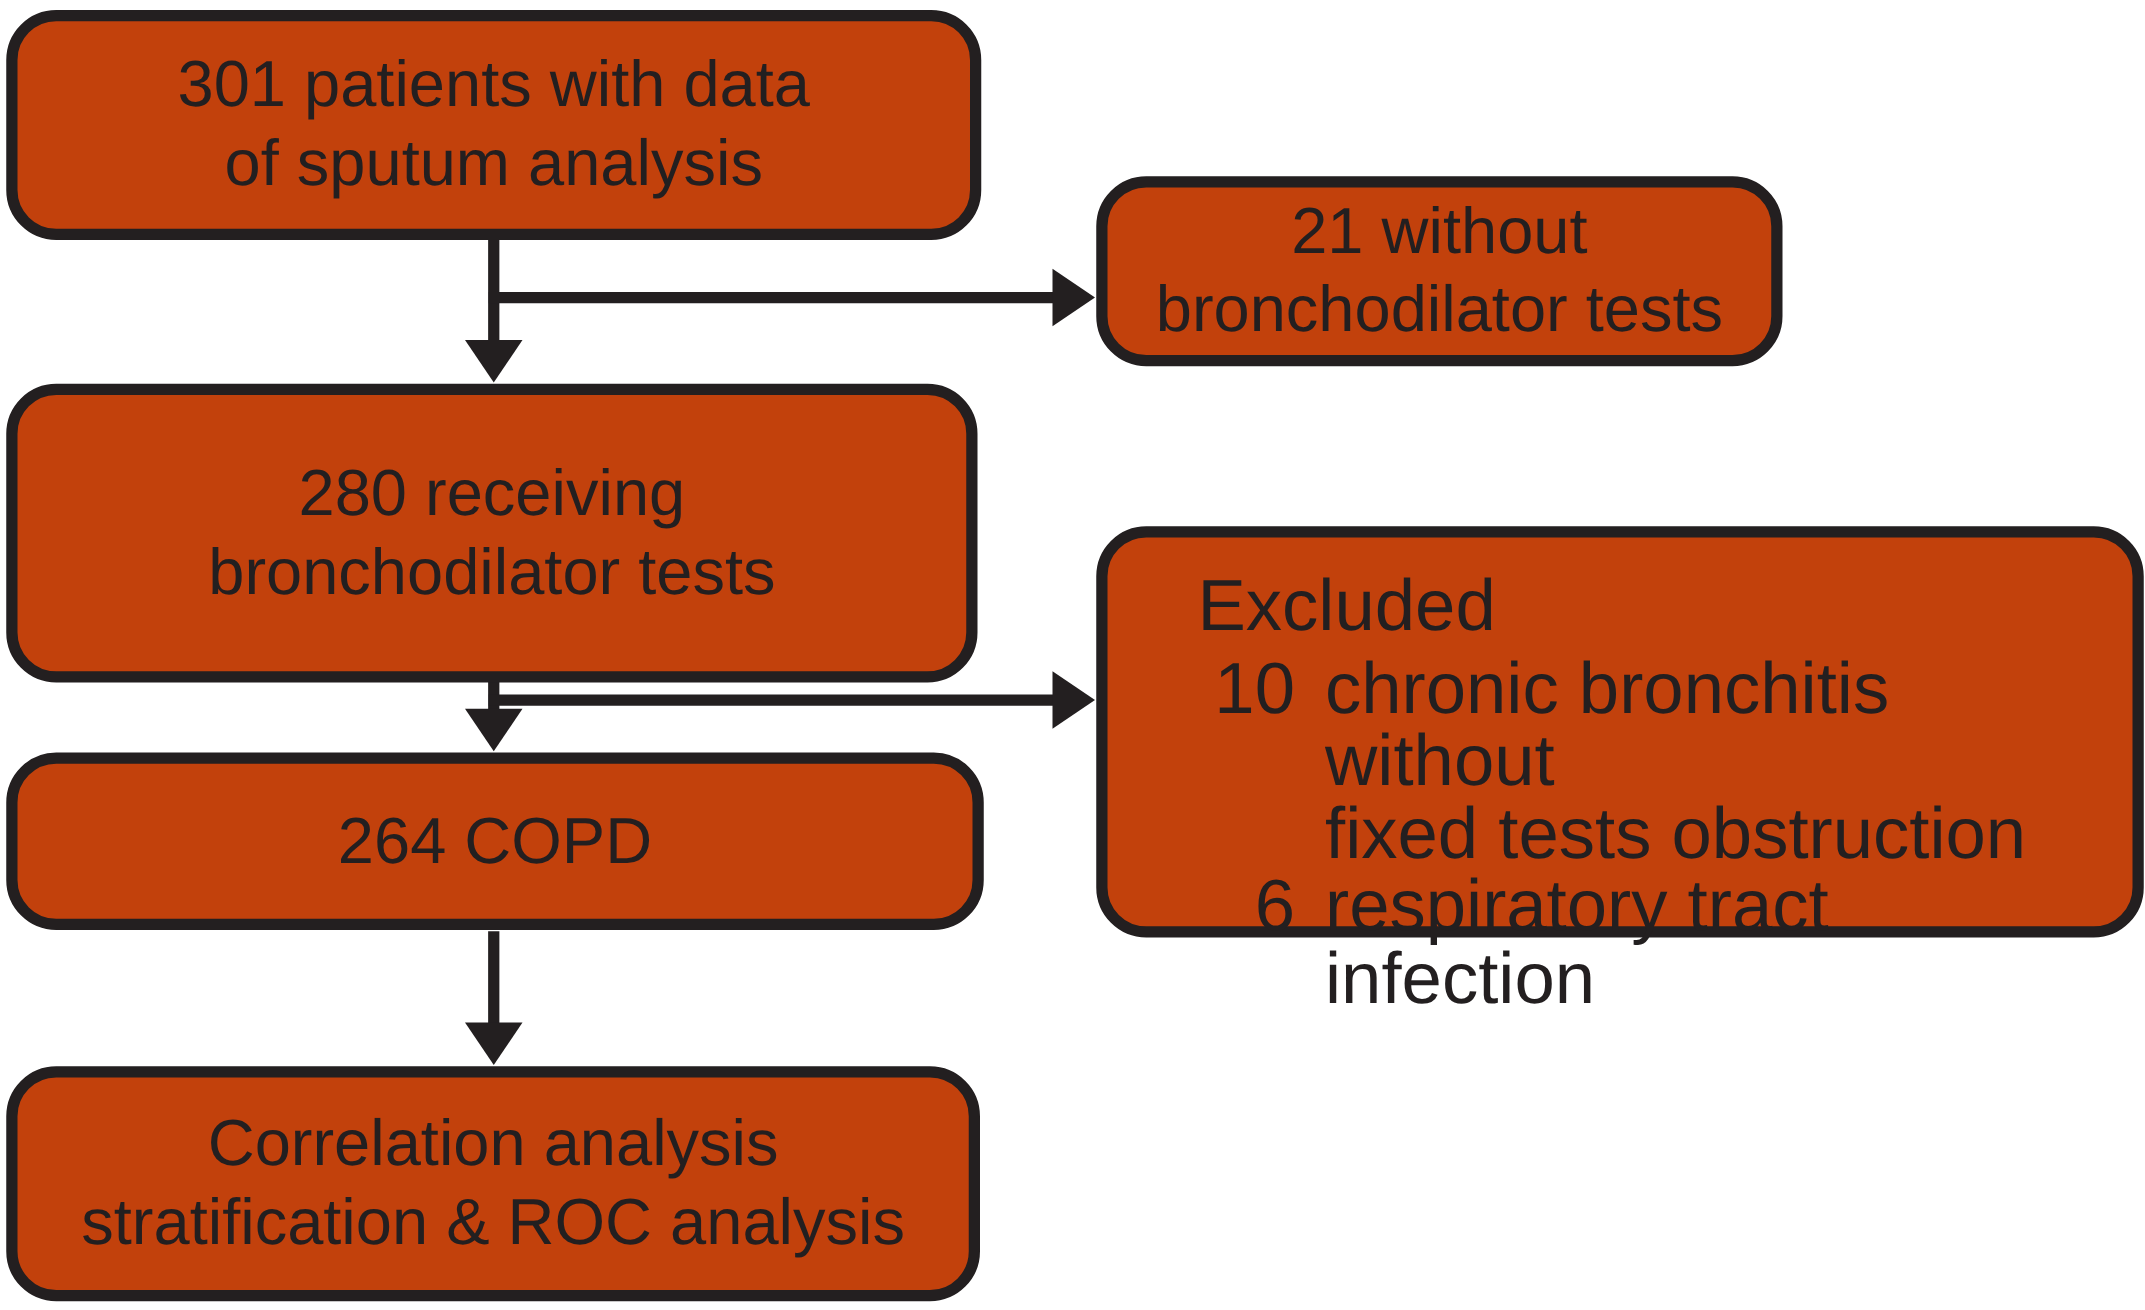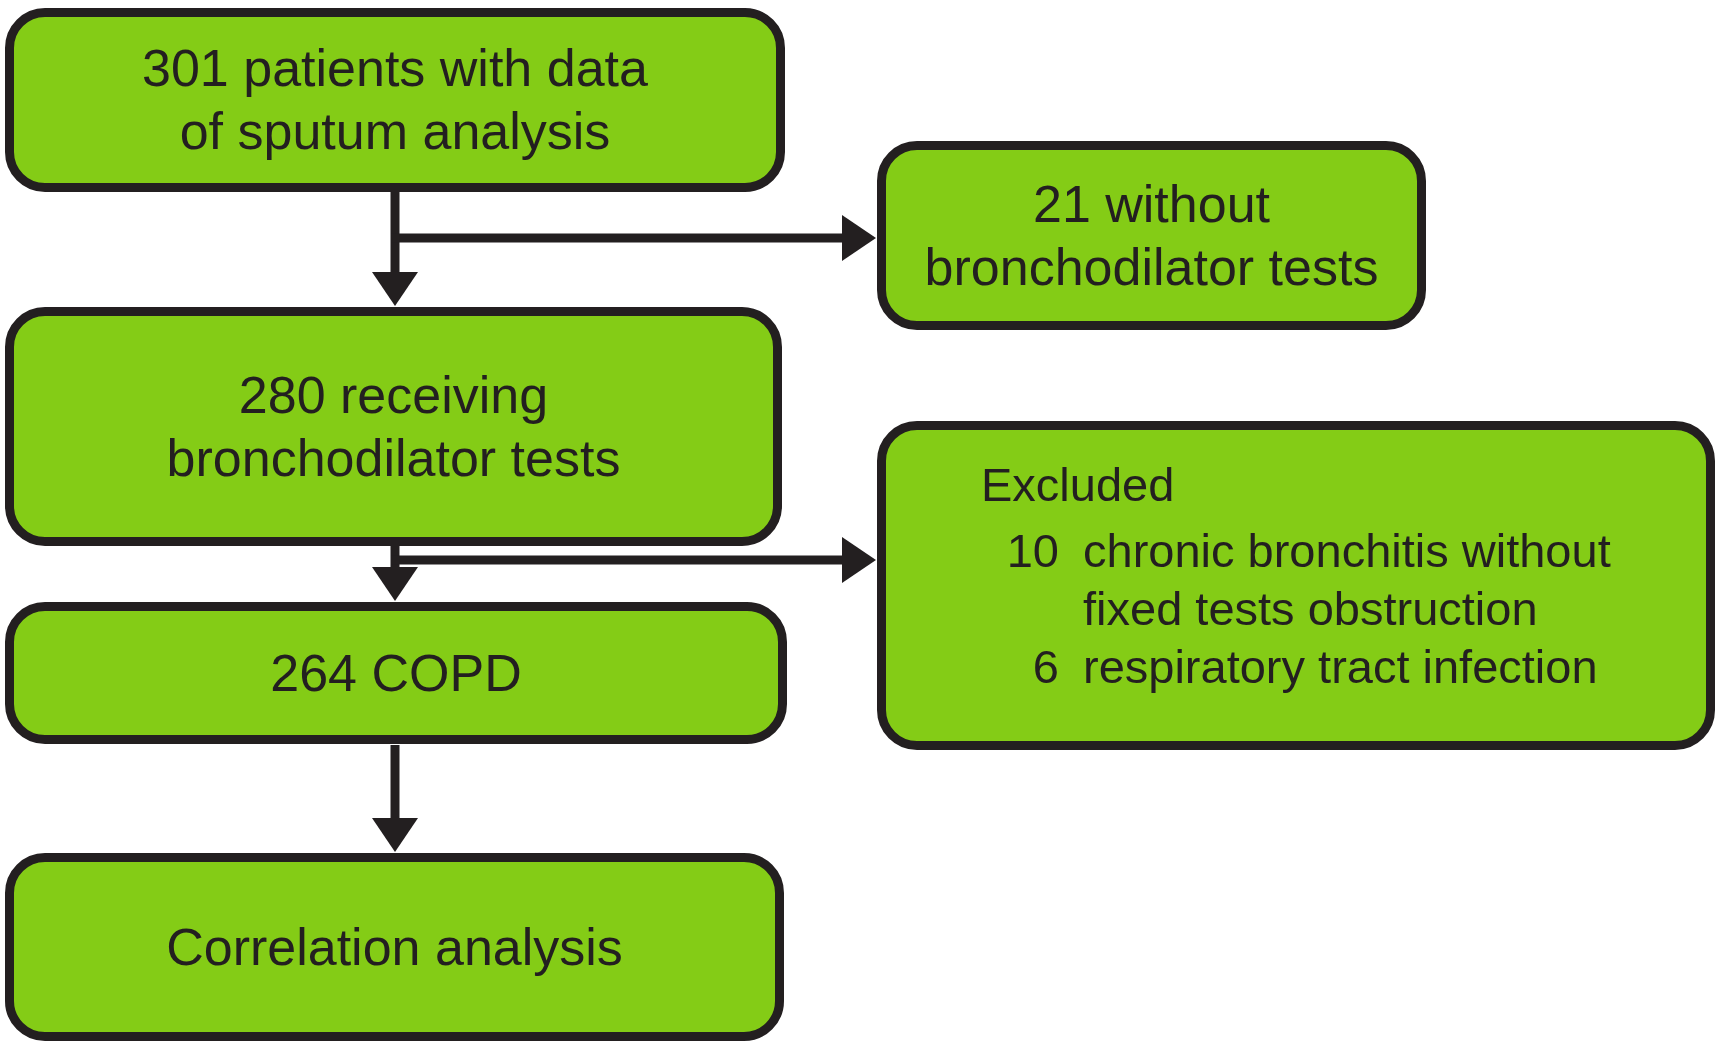--- a/index.html
+++ b/index.html
@@ -12,39 +12,39 @@
     width: 1716px;
     height: 1048px;
     background: #ffffff;
     font-family: "Liberation Sans", sans-serif;
     color: #231f20;
     overflow: hidden;
   }
   .fc-box {
     position: absolute;
     box-sizing: border-box;
-    background: #84cc16;
+    background: #c2410c;
     border: 9px solid #231f20;
     border-radius: 40px;
     display: flex;
     flex-direction: column;
     align-items: center;
     justify-content: center;
     text-align: center;
     font-size: 52px;
     line-height: 63px;
     letter-spacing: 0px;
   }
   .box-sputum        { left: 5px;   top: 8px;   width: 780px; height: 184px; }
-  .box-no-broncho    { left: 877px; top: 141px; width: 549px; height: 189px; }
+  .box-no-broncho    { left: 877px; top: 141px; width: 549px; height: 152px; }
   .box-broncho       { left: 5px;   top: 307px; width: 777px; height: 239px; }
   .box-excluded      { left: 877px; top: 421px; width: 838px; height: 329px;
                        align-items: stretch; justify-content: flex-start;
-                       text-align: left; font-size: 47px; line-height: 58px;
-                       padding: 26px 20px 0 95px; }
+                       text-align: left; font-size: 58px; line-height: 58px;
+                       padding: 26px 20px 0 72px; }
   .box-copd          { left: 5px;   top: 602px; width: 782px; height: 142px; }
   .box-analysis      { left: 5px;   top: 853px; width: 779px; height: 188px; justify-content: center; }
 
   .excluded-header { margin-bottom: 8px; }
   .x-row { display: flex; }
   .x-num { width: 78px; text-align: right; flex: 0 0 auto; }
   .x-desc { margin-left: 24px; }
 
   .connector-layer {
     position: absolute;
@@ -119,15 +119,16 @@
       <div class="x-desc">respiratory tract infection</div>
     </div>
   </div>
 
   <div class="fc-box box-copd">
     <div>264 COPD</div>
   </div>
 
   <div class="fc-box box-analysis">
     <div>Correlation analysis</div>
+    <div>stratification &amp; ROC analysis</div>
   </div>
 
 </div>
 
 </body></html>

